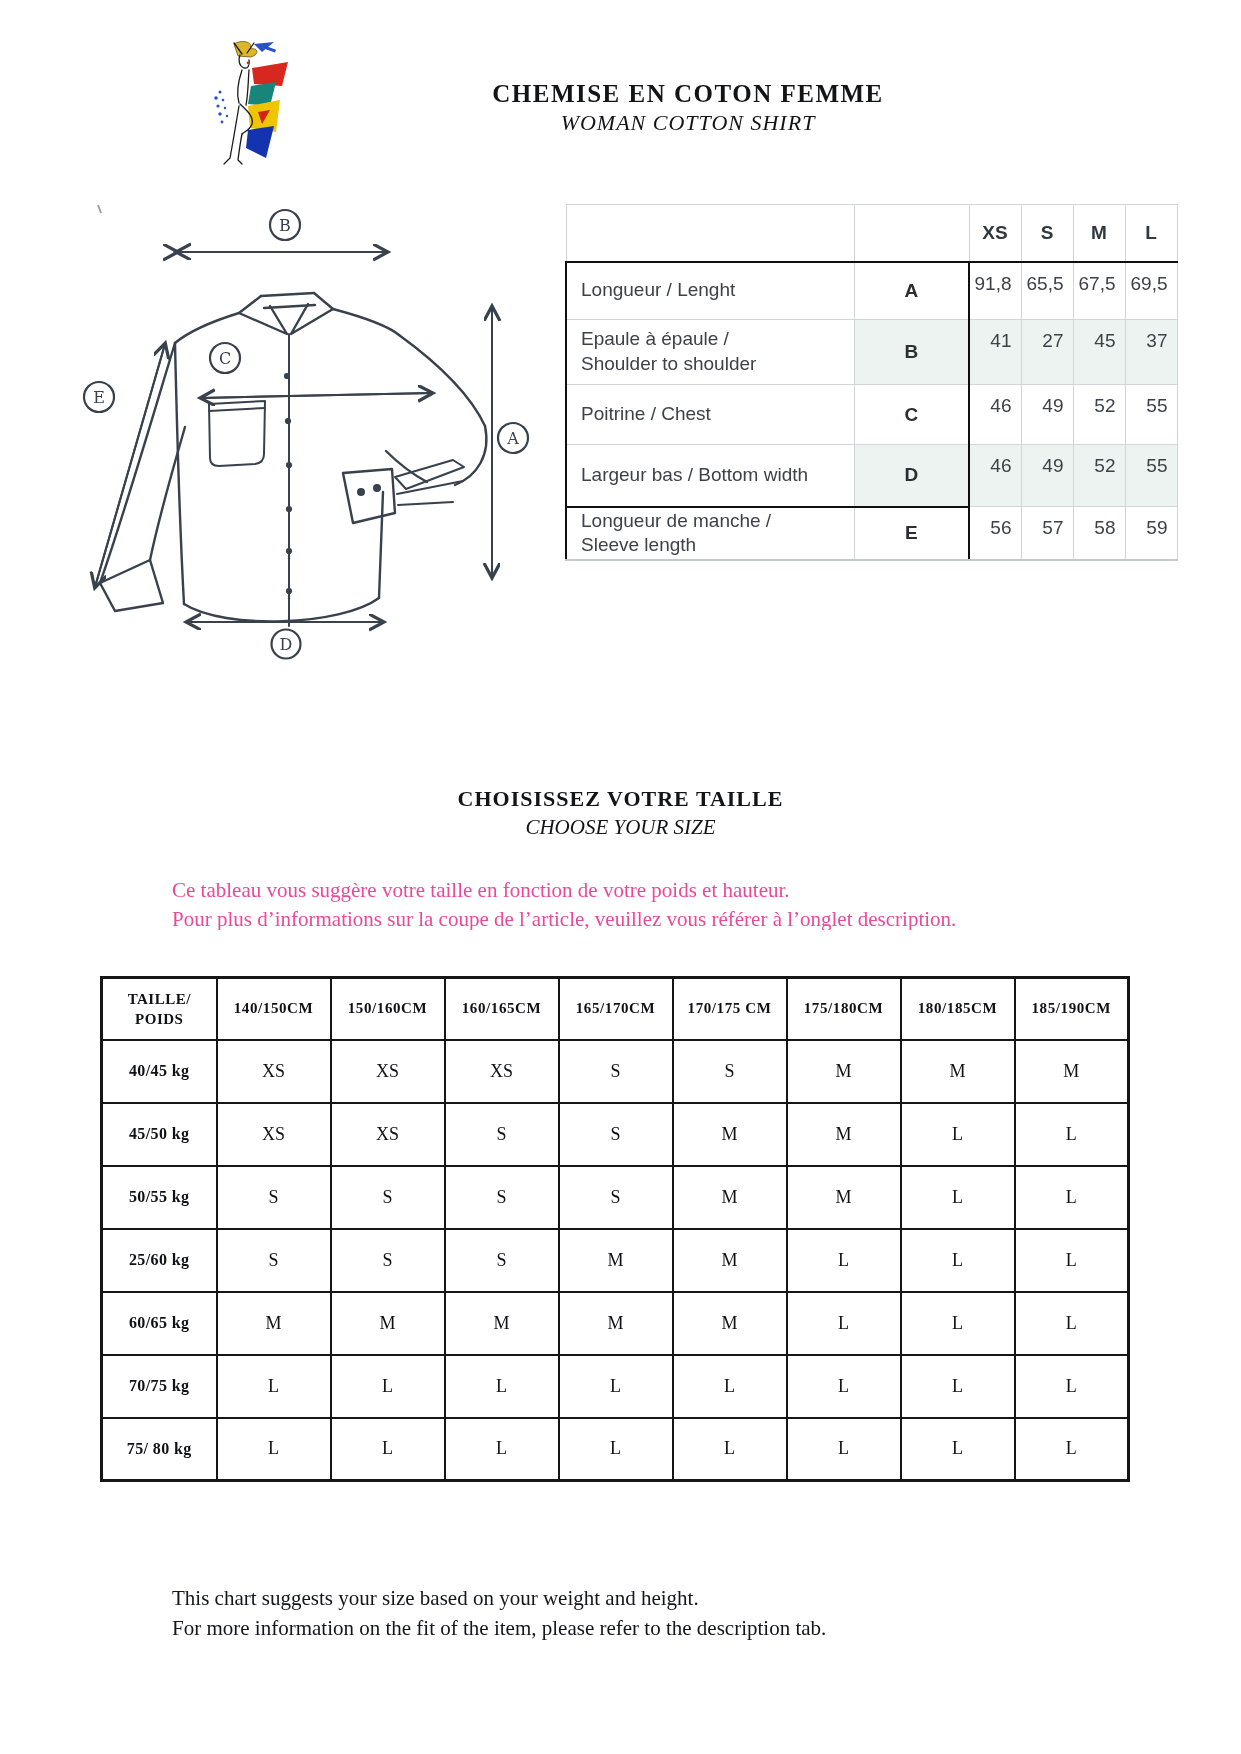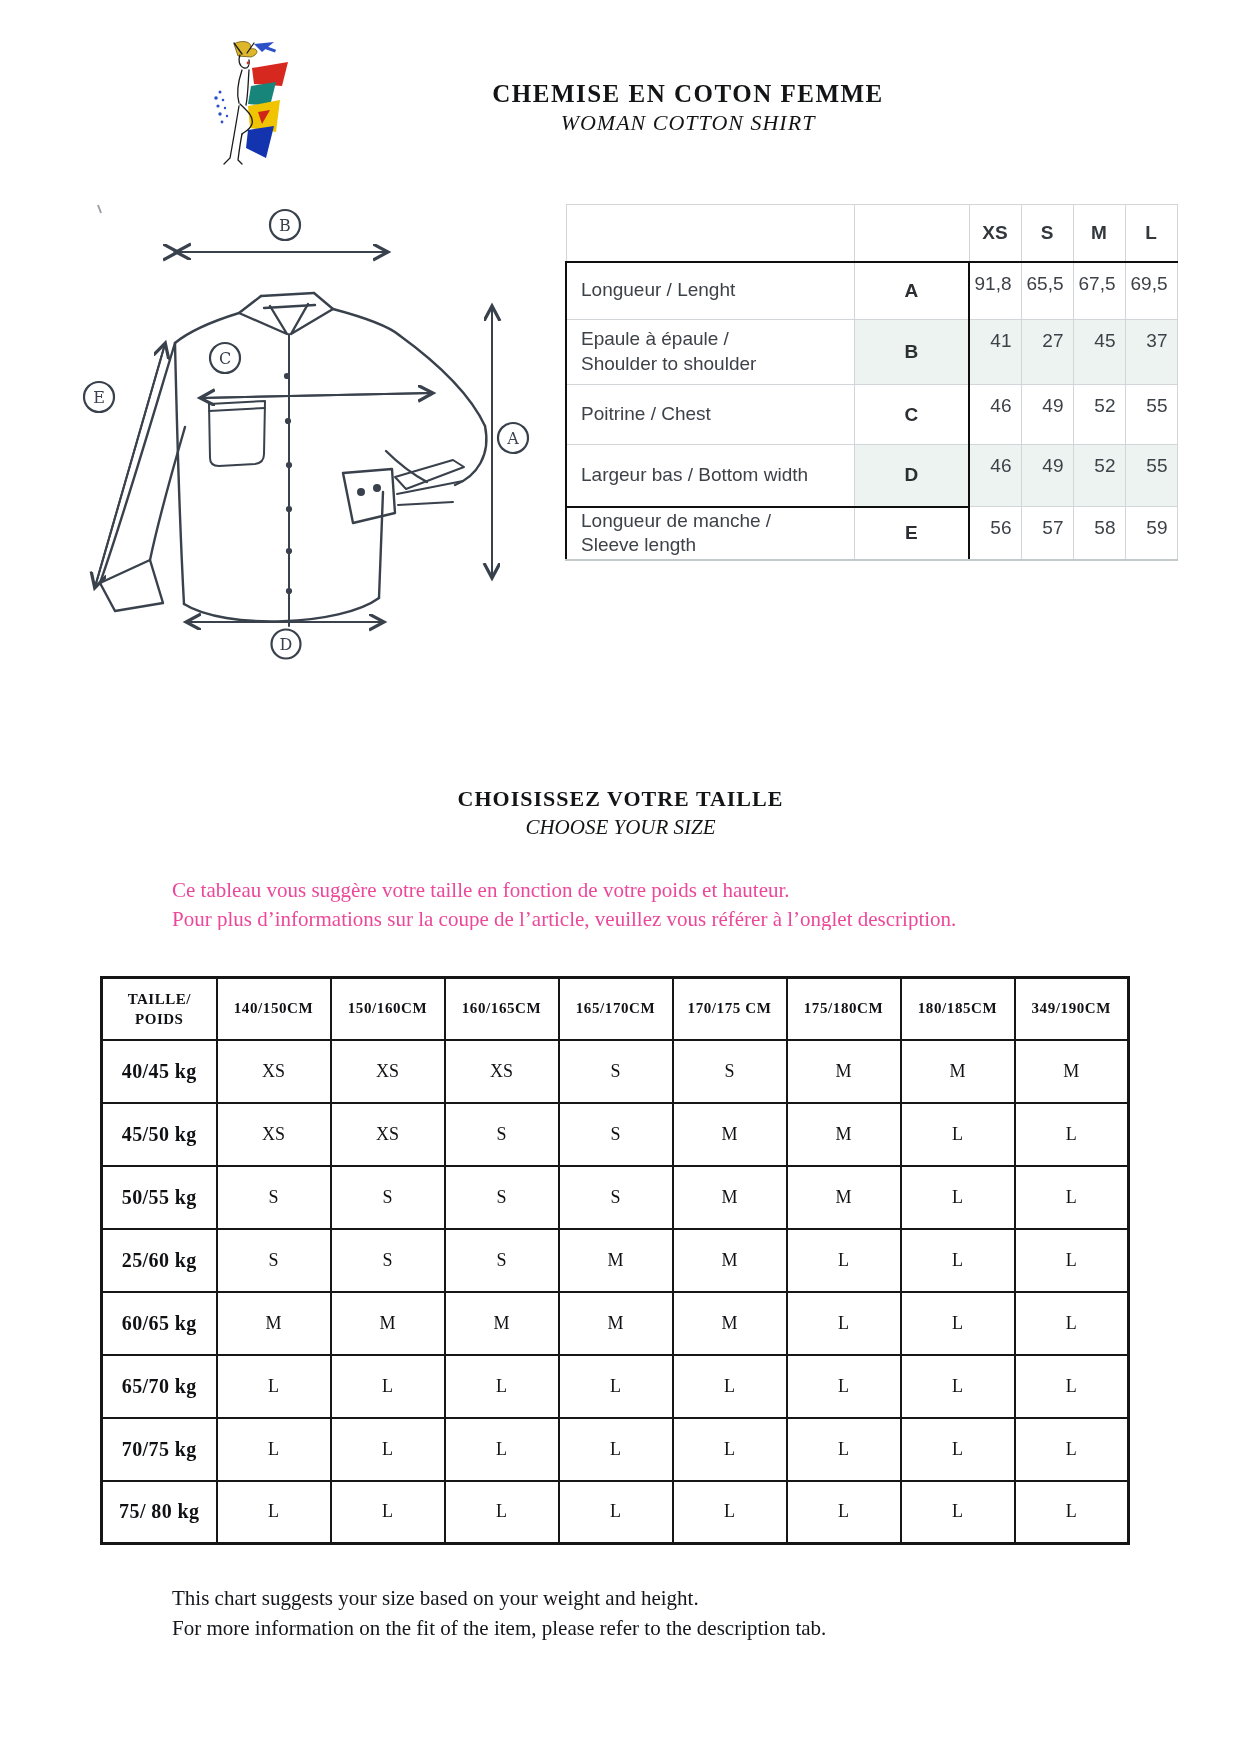--- a/index.html
+++ b/index.html
@@ -45,21 +45,21 @@
 
   
   .swrap{position:absolute;left:100px;top:976px;}
   table.stable{border-collapse:collapse;table-layout:fixed;border:3px solid #161616;color:#101114;}
   .stable td{border:2px solid #161616;text-align:center;vertical-align:middle;padding:0;}
   .stable col.c-w{width:115px;} .stable col.c-h{width:114px;}
   .stable thead tr{height:62px;}
   .stable tbody tr{height:63px;}
   .stable td.corner{font-size:15px;font-weight:bold;line-height:1.35;letter-spacing:0.5px;}
   .stable td.hh{font-size:15px;font-weight:bold;letter-spacing:0.6px;}
-  .stable td.wt{font-size:20px;font-weight:bold;letter-spacing:0.4px;margin-top:27px;}
+  .stable td.wt{font-size:16px;font-weight:bold;letter-spacing:0.4px;margin-top:27px;}
   .stable td.sv{font-size:18px;}
 
   .footer-note{position:absolute;left:172px;top:1583px;font-size:21px;line-height:30px;color:#14161c;}
 </style>
 </head>
 <body>
 
 <div class="page">
 
   <svg class="logo" viewBox="0 0 95 128" aria-hidden="true">
@@ -292,21 +292,21 @@
             <div>TAILLE/</div>
             <div>POIDS</div>
           </td>
         <td class="hh">140/150CM</td>
             <td class="hh">150/160CM</td>
             <td class="hh">160/165CM</td>
             <td class="hh">165/170CM</td>
             <td class="hh">170/175 CM</td>
             <td class="hh">175/180CM</td>
             <td class="hh">180/185CM</td>
-            <td class="hh">349/190CM</td>
+            <td class="hh">185/190CM</td>
           </tr>
       </thead>
       <tbody id="stable-body">
           <tr>
             <td class="wt">40/45 kg</td>
             <td class="sv">XS</td>
             <td class="sv">XS</td>
             <td class="sv">XS</td>
             <td class="sv">S</td>
             <td class="sv">S</td>
@@ -347,31 +347,20 @@
             <td class="sv">L</td>
             <td class="sv">L</td>
           </tr>
           <tr>
             <td class="wt">60/65 kg</td>
             <td class="sv">M</td>
             <td class="sv">M</td>
             <td class="sv">M</td>
             <td class="sv">M</td>
             <td class="sv">M</td>
-            <td class="sv">L</td>
-            <td class="sv">L</td>
-            <td class="sv">L</td>
-          </tr>
-          <tr>
-            <td class="wt">65/70 kg</td>
-            <td class="sv">L</td>
-            <td class="sv">L</td>
-            <td class="sv">L</td>
-            <td class="sv">L</td>
-            <td class="sv">L</td>
             <td class="sv">L</td>
             <td class="sv">L</td>
             <td class="sv">L</td>
           </tr>
           <tr>
             <td class="wt">70/75 kg</td>
             <td class="sv">L</td>
             <td class="sv">L</td>
             <td class="sv">L</td>
             <td class="sv">L</td>

